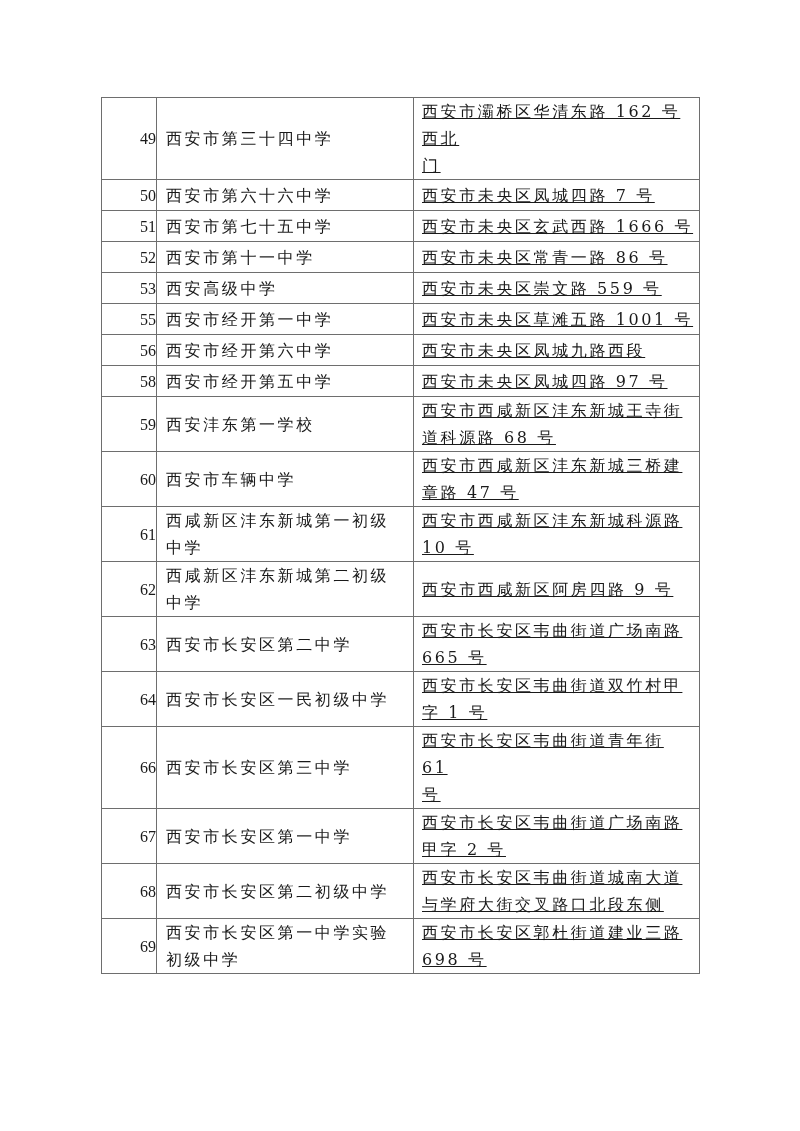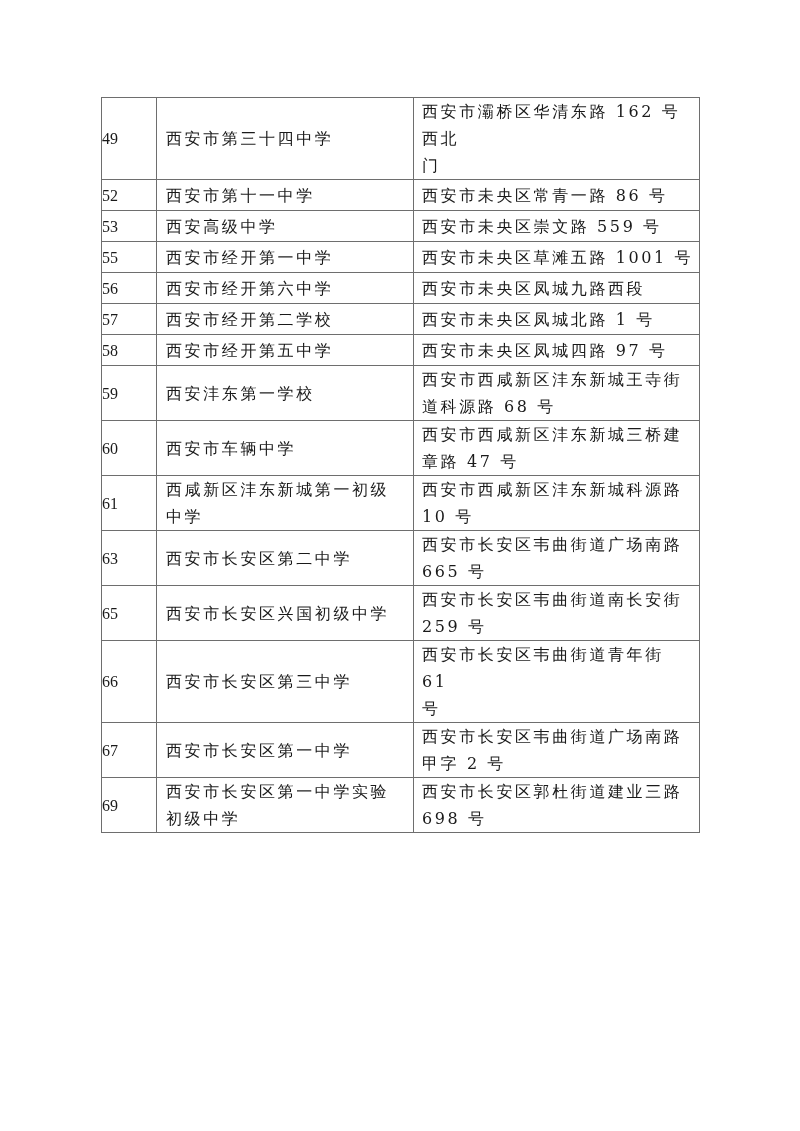--- a/index.html
+++ b/index.html
@@ -3,23 +3,23 @@
 <meta charset="utf-8">
 <style>
   html, body { margin: 0; padding: 0; background: #ffffff; }
   body { width: 800px; height: 1131px; position: relative; overflow: hidden;
          font-family: "DejaVu Serif", "Liberation Serif", serif; color: #1a1a1a; }
   .page { position: absolute; left: 0; top: 0; width: 800px; height: 1131px; background: #fff; }
   table.list { position: absolute; left: 101px; top: 97px; width: 599px;
                border-collapse: collapse; table-layout: fixed; }
   table.list td { border: 1px solid #6e6e6e; padding: 0; vertical-align: middle;
                   font-size: 16px; line-height: 27px; }
-  td.num { width: 54px; text-align: left; font-family: "Liberation Serif", "DejaVu Serif", serif; font-size: 17px; }
+  td.num { width: 54px; text-align: right; font-family: "Liberation Serif", "DejaVu Serif", serif; font-size: 17px; }
   td.name { width: 247px; padding-left: 9px !important; letter-spacing: 2.6px; font-family: Liberation Serif, serif; }
-  td.addr { padding-left: 8px !important; padding-right: 4px !important; letter-spacing: 2.6px; }
+  td.addr { padding-left: 8px !important; padding-right: 4px !important; letter-spacing: 2.6px; text-decoration: underline; }
   td.name span, td.addr span { display: block; }
   tr.h1 td { height: 30px; }
   tr.h2 td { height: 53px; }
 </style>
 </head>
 <body>
 
 <div class="page">
   <table class="list">
     <tbody id="rows">
@@ -27,20 +27,38 @@
           <td class="num">49</td>
           <td class="name">
             <span>西安市第三十四中学</span>
           </td>
           <td class="addr">
             <span>西安市灞桥区华清东路 162 号西北</span>
             <span>门</span>
           </td>
         </tr>
         <tr class="h1">
+          <td class="num">50</td>
+          <td class="name">
+            <span>西安市第六十六中学</span>
+          </td>
+          <td class="addr">
+            <span>西安市未央区凤城四路 7 号</span>
+          </td>
+        </tr>
+        <tr class="h1">
+          <td class="num">51</td>
+          <td class="name">
+            <span>西安市第七十五中学</span>
+          </td>
+          <td class="addr">
+            <span>西安市未央区玄武西路 1666 号</span>
+          </td>
+        </tr>
+        <tr class="h1">
           <td class="num">52</td>
           <td class="name">
             <span>西安市第十一中学</span>
           </td>
           <td class="addr">
             <span>西安市未央区常青一路 86 号</span>
           </td>
         </tr>
         <tr class="h1">
           <td class="num">53</td>
@@ -60,29 +78,20 @@
             <span>西安市未央区草滩五路 1001 号</span>
           </td>
         </tr>
         <tr class="h1">
           <td class="num">56</td>
           <td class="name">
             <span>西安市经开第六中学</span>
           </td>
           <td class="addr">
             <span>西安市未央区凤城九路西段</span>
-          </td>
-        </tr>
-        <tr class="h1">
-          <td class="num">57</td>
-          <td class="name">
-            <span>西安市经开第二学校</span>
-          </td>
-          <td class="addr">
-            <span>西安市未央区凤城北路 1 号</span>
           </td>
         </tr>
         <tr class="h1">
           <td class="num">58</td>
           <td class="name">
             <span>西安市经开第五中学</span>
           </td>
           <td class="addr">
             <span>西安市未央区凤城四路 97 号</span>
           </td>
@@ -112,57 +121,77 @@
           <td class="name">
             <span>西咸新区沣东新城第一初级</span>
             <span>中学</span>
           </td>
           <td class="addr">
             <span>西安市西咸新区沣东新城科源路</span>
             <span>10 号</span>
           </td>
         </tr>
         <tr class="h2">
+          <td class="num">62</td>
+          <td class="name">
+            <span>西咸新区沣东新城第二初级</span>
+            <span>中学</span>
+          </td>
+          <td class="addr">
+            <span>西安市西咸新区阿房四路 9 号</span>
+          </td>
+        </tr>
+        <tr class="h2">
           <td class="num">63</td>
           <td class="name">
             <span>西安市长安区第二中学</span>
           </td>
           <td class="addr">
             <span>西安市长安区韦曲街道广场南路</span>
             <span>665 号</span>
           </td>
         </tr>
         <tr class="h2">
-          <td class="num">65</td>
-          <td class="name">
-            <span>西安市长安区兴国初级中学</span>
-          </td>
-          <td class="addr">
-            <span>西安市长安区韦曲街道南长安街</span>
-            <span>259 号</span>
+          <td class="num">64</td>
+          <td class="name">
+            <span>西安市长安区一民初级中学</span>
+          </td>
+          <td class="addr">
+            <span>西安市长安区韦曲街道双竹村甲</span>
+            <span>字 1 号</span>
           </td>
         </tr>
         <tr class="h2">
           <td class="num">66</td>
           <td class="name">
             <span>西安市长安区第三中学</span>
           </td>
           <td class="addr">
             <span>西安市长安区韦曲街道青年街 61</span>
             <span>号</span>
           </td>
         </tr>
         <tr class="h2">
           <td class="num">67</td>
           <td class="name">
             <span>西安市长安区第一中学</span>
           </td>
           <td class="addr">
             <span>西安市长安区韦曲街道广场南路</span>
             <span>甲字 2 号</span>
+          </td>
+        </tr>
+        <tr class="h2">
+          <td class="num">68</td>
+          <td class="name">
+            <span>西安市长安区第二初级中学</span>
+          </td>
+          <td class="addr">
+            <span>西安市长安区韦曲街道城南大道</span>
+            <span>与学府大街交叉路口北段东侧</span>
           </td>
         </tr>
         <tr class="h2">
           <td class="num">69</td>
           <td class="name">
             <span>西安市长安区第一中学实验</span>
             <span>初级中学</span>
           </td>
           <td class="addr">
             <span>西安市长安区郭杜街道建业三路</span>

